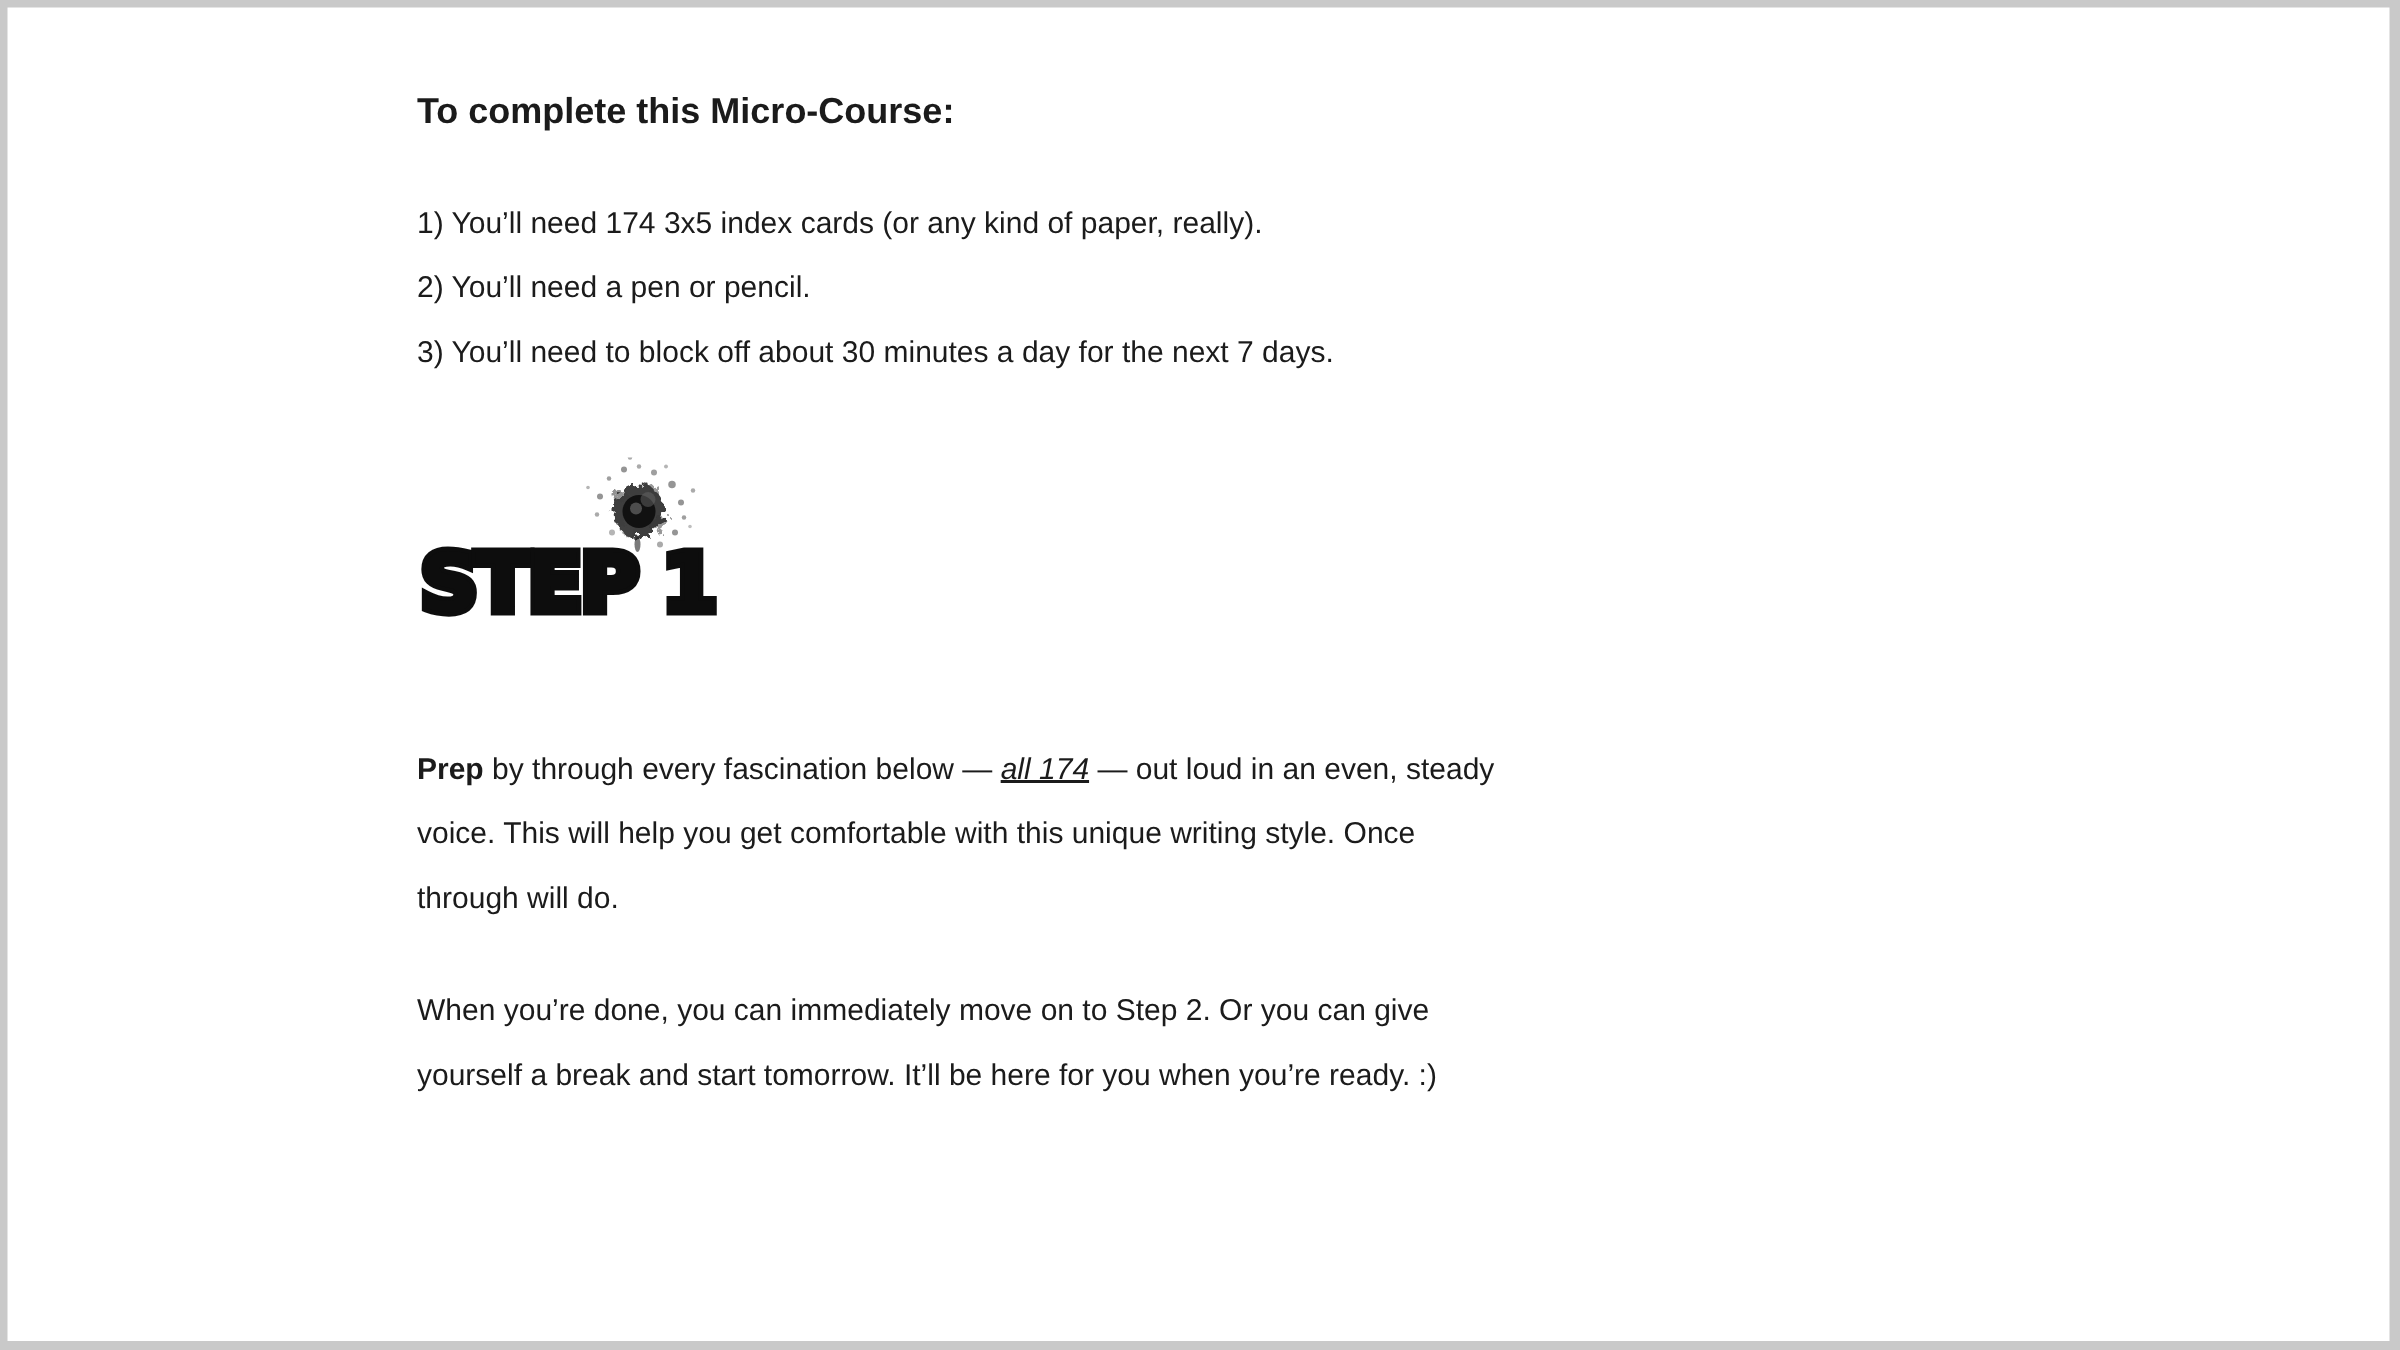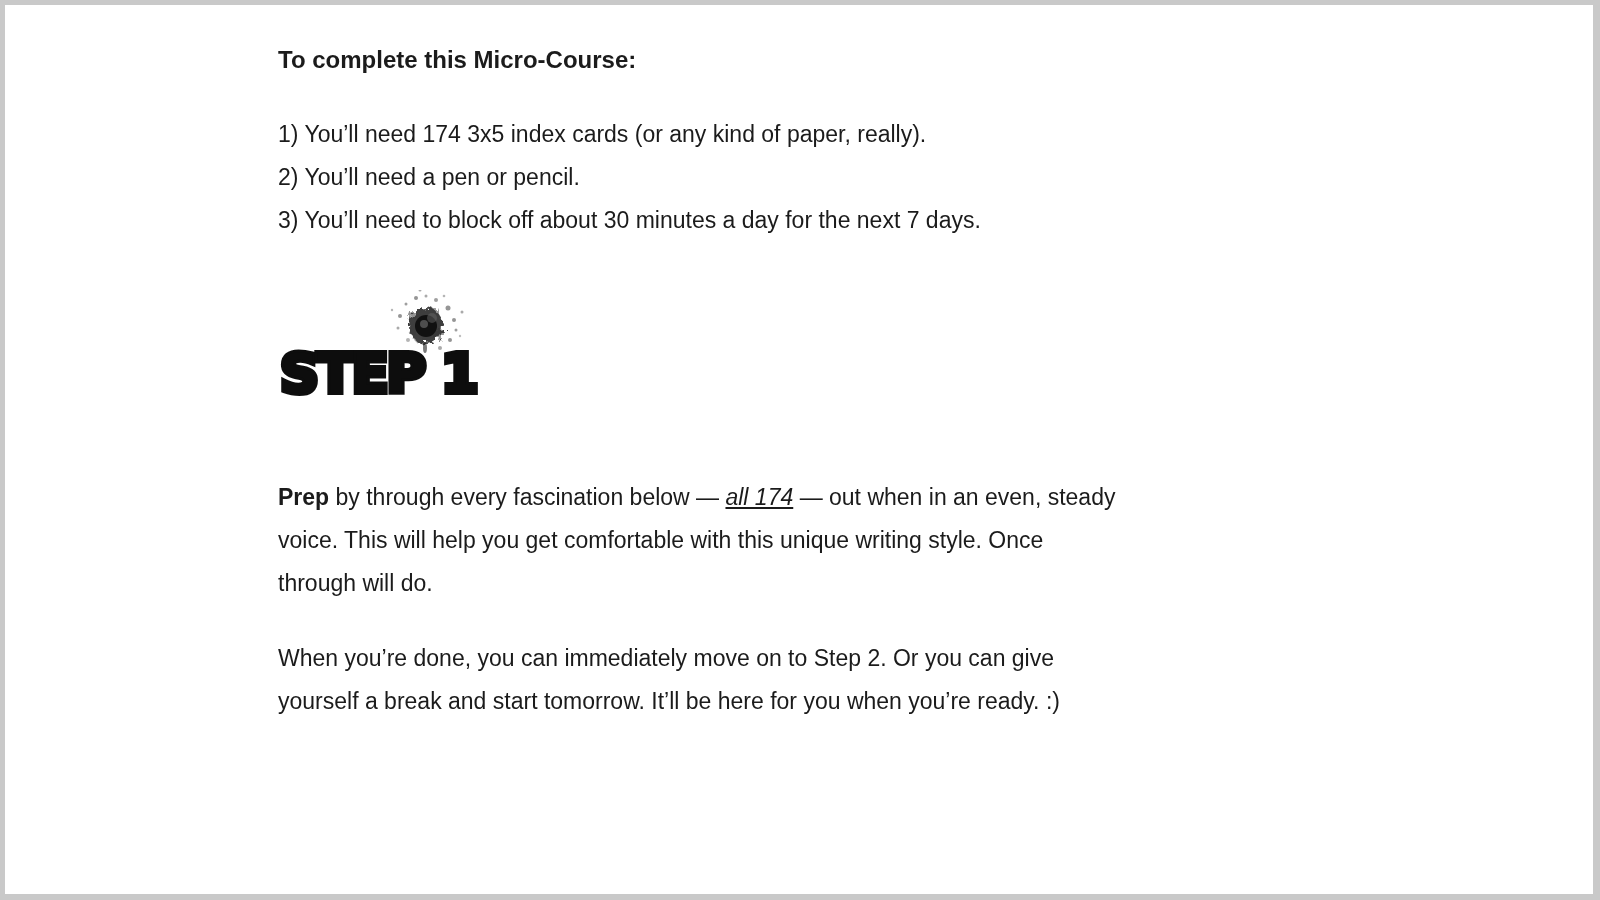--- a/index.html
+++ b/index.html
@@ -10,31 +10,31 @@
     border: 5px solid #c9c9c9;
     border-right-width: 7px;
     border-bottom-width: 6px;
     font-family: "Liberation Sans", sans-serif;
     color: #1b1b1b;
     overflow: hidden;
   }
   .content {
     margin-left: 273px;       
     width: 1010px;
-    padding-top: 33px;
+    padding-top: 48px;
   }
   .heading {
     font-size: 24px;
     font-weight: bold;
     line-height: 43px;
     margin: 0 0 32px 0;
     white-space: nowrap;
   }
   .req-line, .body-line {
-    font-size: 23px;
+    font-size: 20px;
     line-height: 43px;
     white-space: nowrap;
   }
   .paragraph { margin: 0 0 32px 0; }
   .prep-lead {
     font-weight: bold;
   }
   .em { font-style: italic; text-decoration: underline; }
   .step-figure {
     width: 100%;
@@ -104,21 +104,21 @@
           <circle cx="182" cy="46" r="1.2" opacity="0.3"></circle>
         </g>
       </g>
 
       <text class="step-word" x="2" y="102" font-size="54" fill="#0d0d0d" stroke="#0d0d0d" stroke-width="6">STEP 1</text>
     </svg>
   </div>
 
   <div class="paragraph">
     <div class="body-line">
-      <span class="prep-lead">Prep</span><span> by through every fascination below — </span><span class="em">all 174</span><span> — out when in an even, steady</span>
+      <span class="prep-lead">Prep</span><span> by through every fascination below — </span><span class="em">all 174</span><span> — out loud in an even, steady</span>
     </div>
     <div class="body-line">voice. This will help you get comfortable with this unique writing style. Once</div>
     <div class="body-line">through will do.</div>
   </div>
 
   <div class="paragraph">
     <div class="body-line">When you’re done, you can immediately move on to Step 2. Or you can give</div>
     <div class="body-line">yourself a break and start tomorrow. It’ll be here for you when you’re ready. :)</div>
   </div>
 

